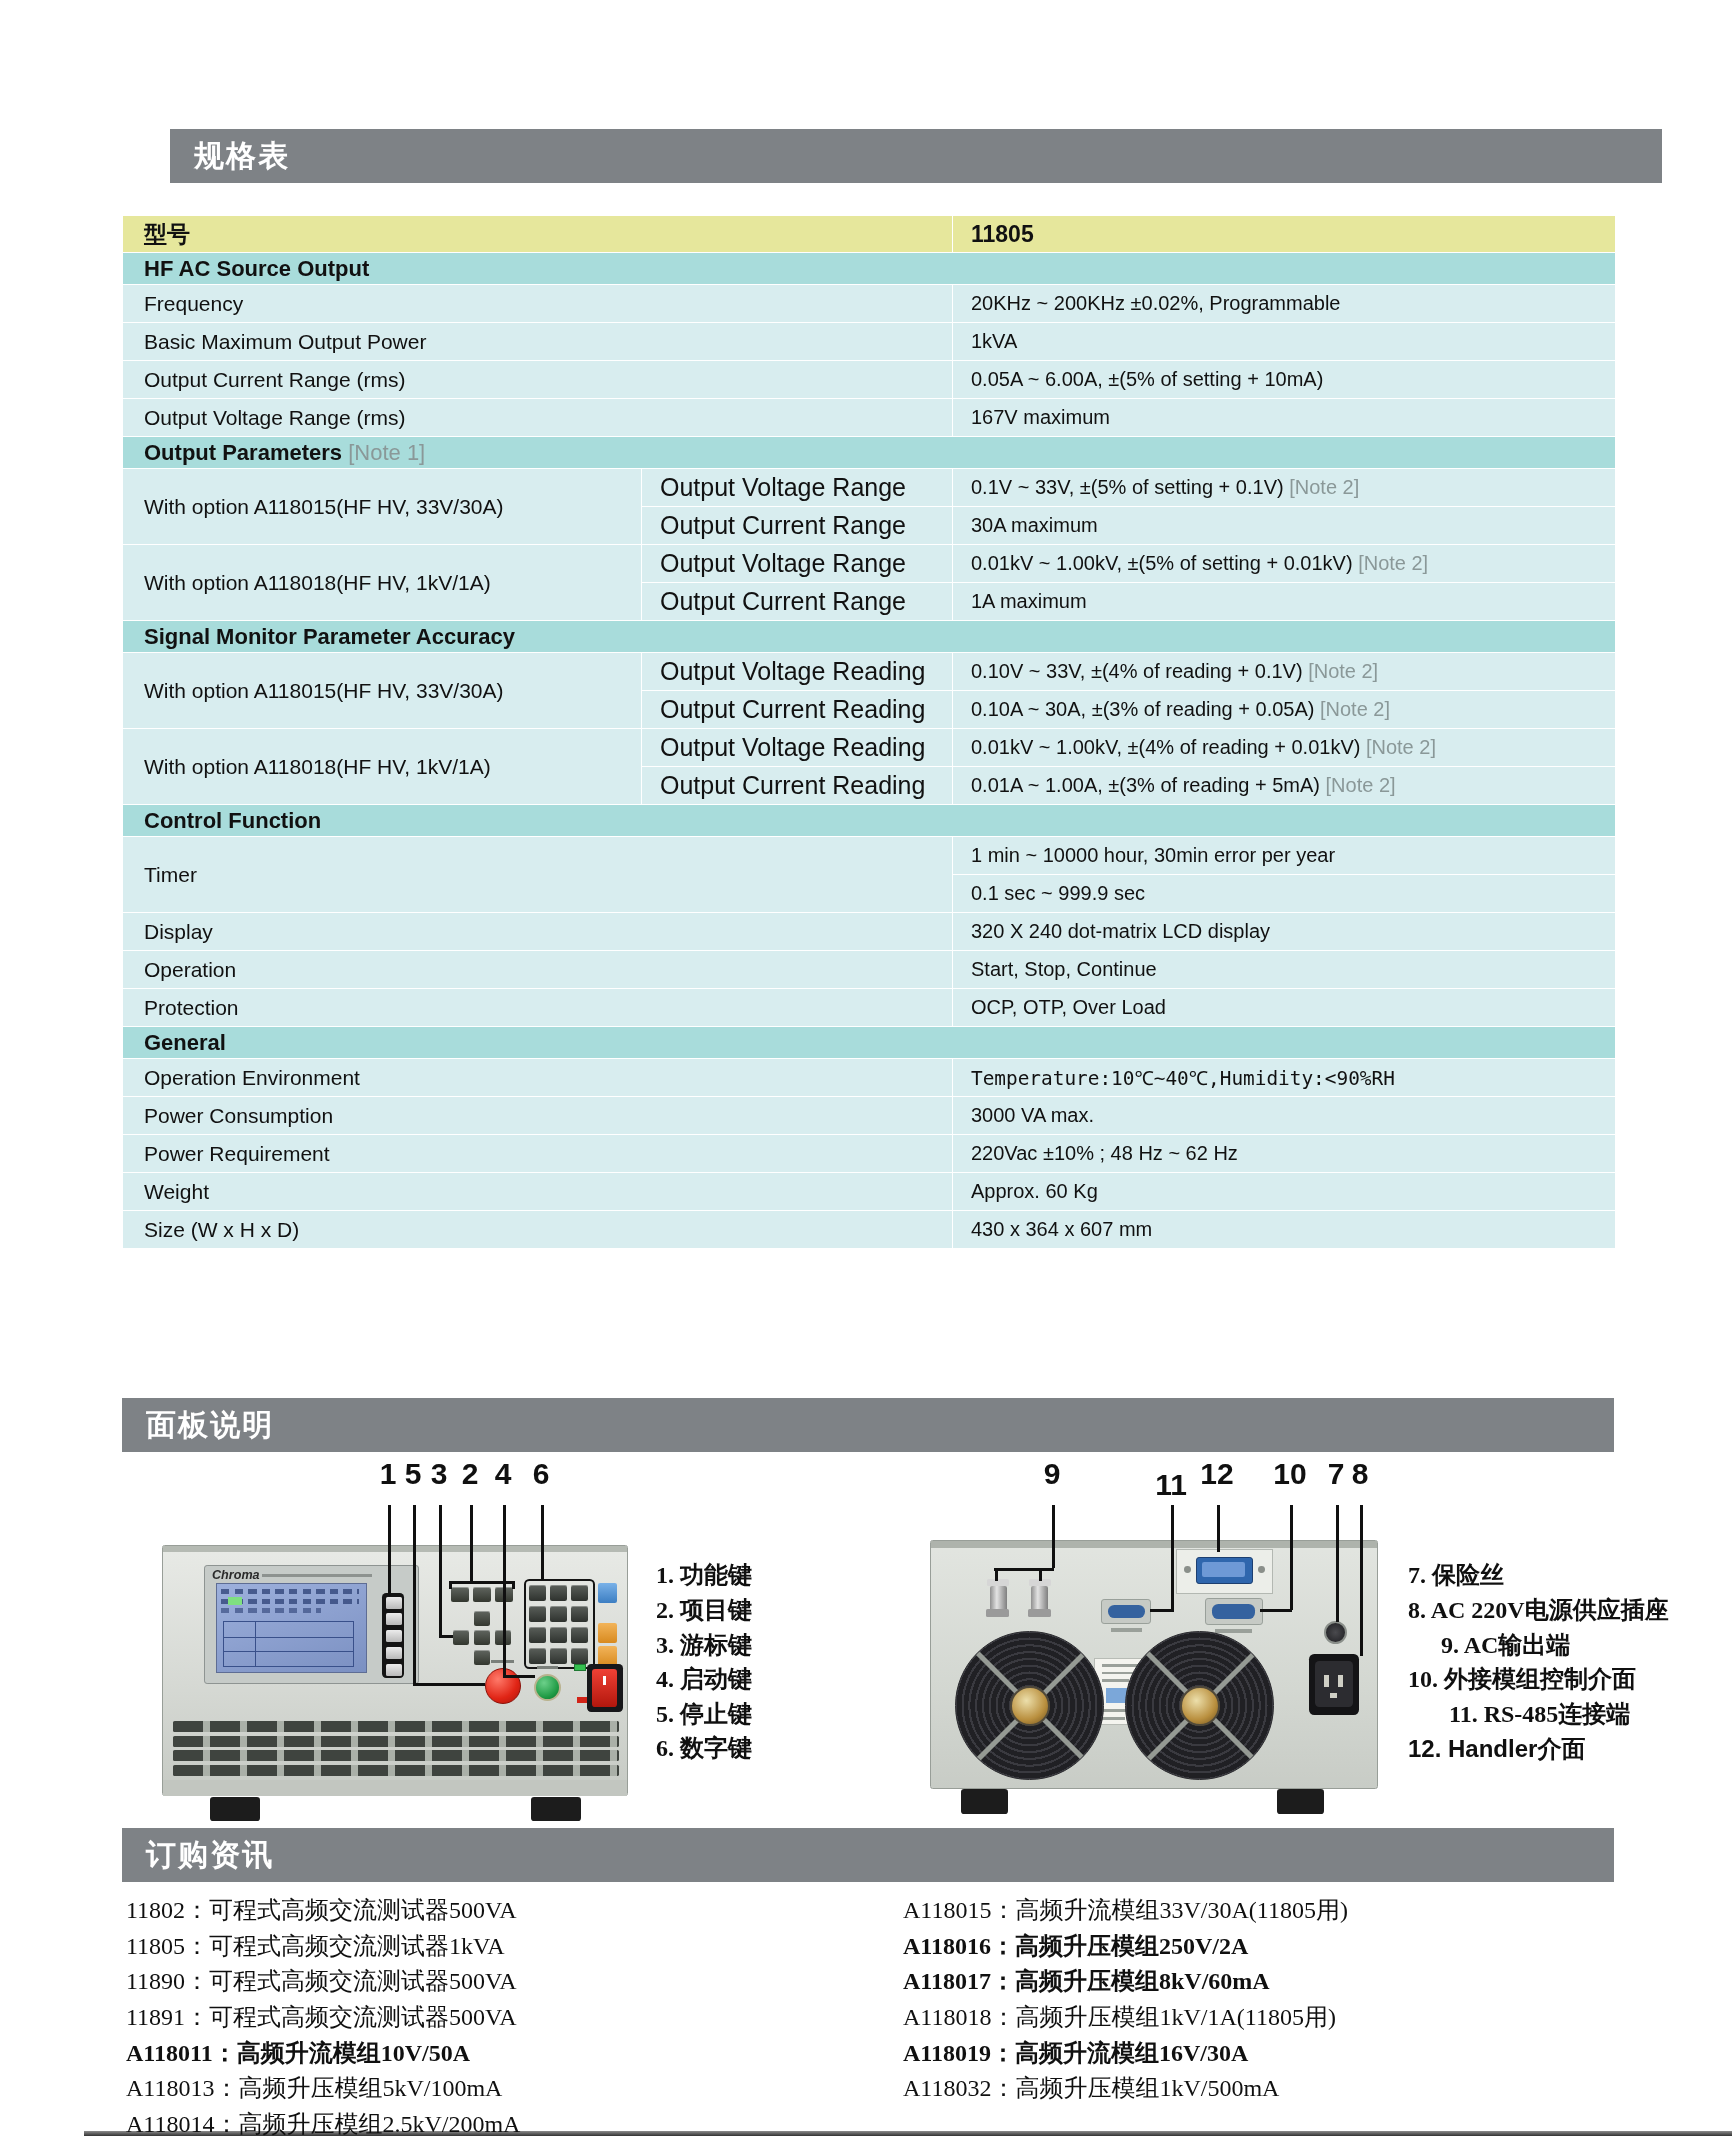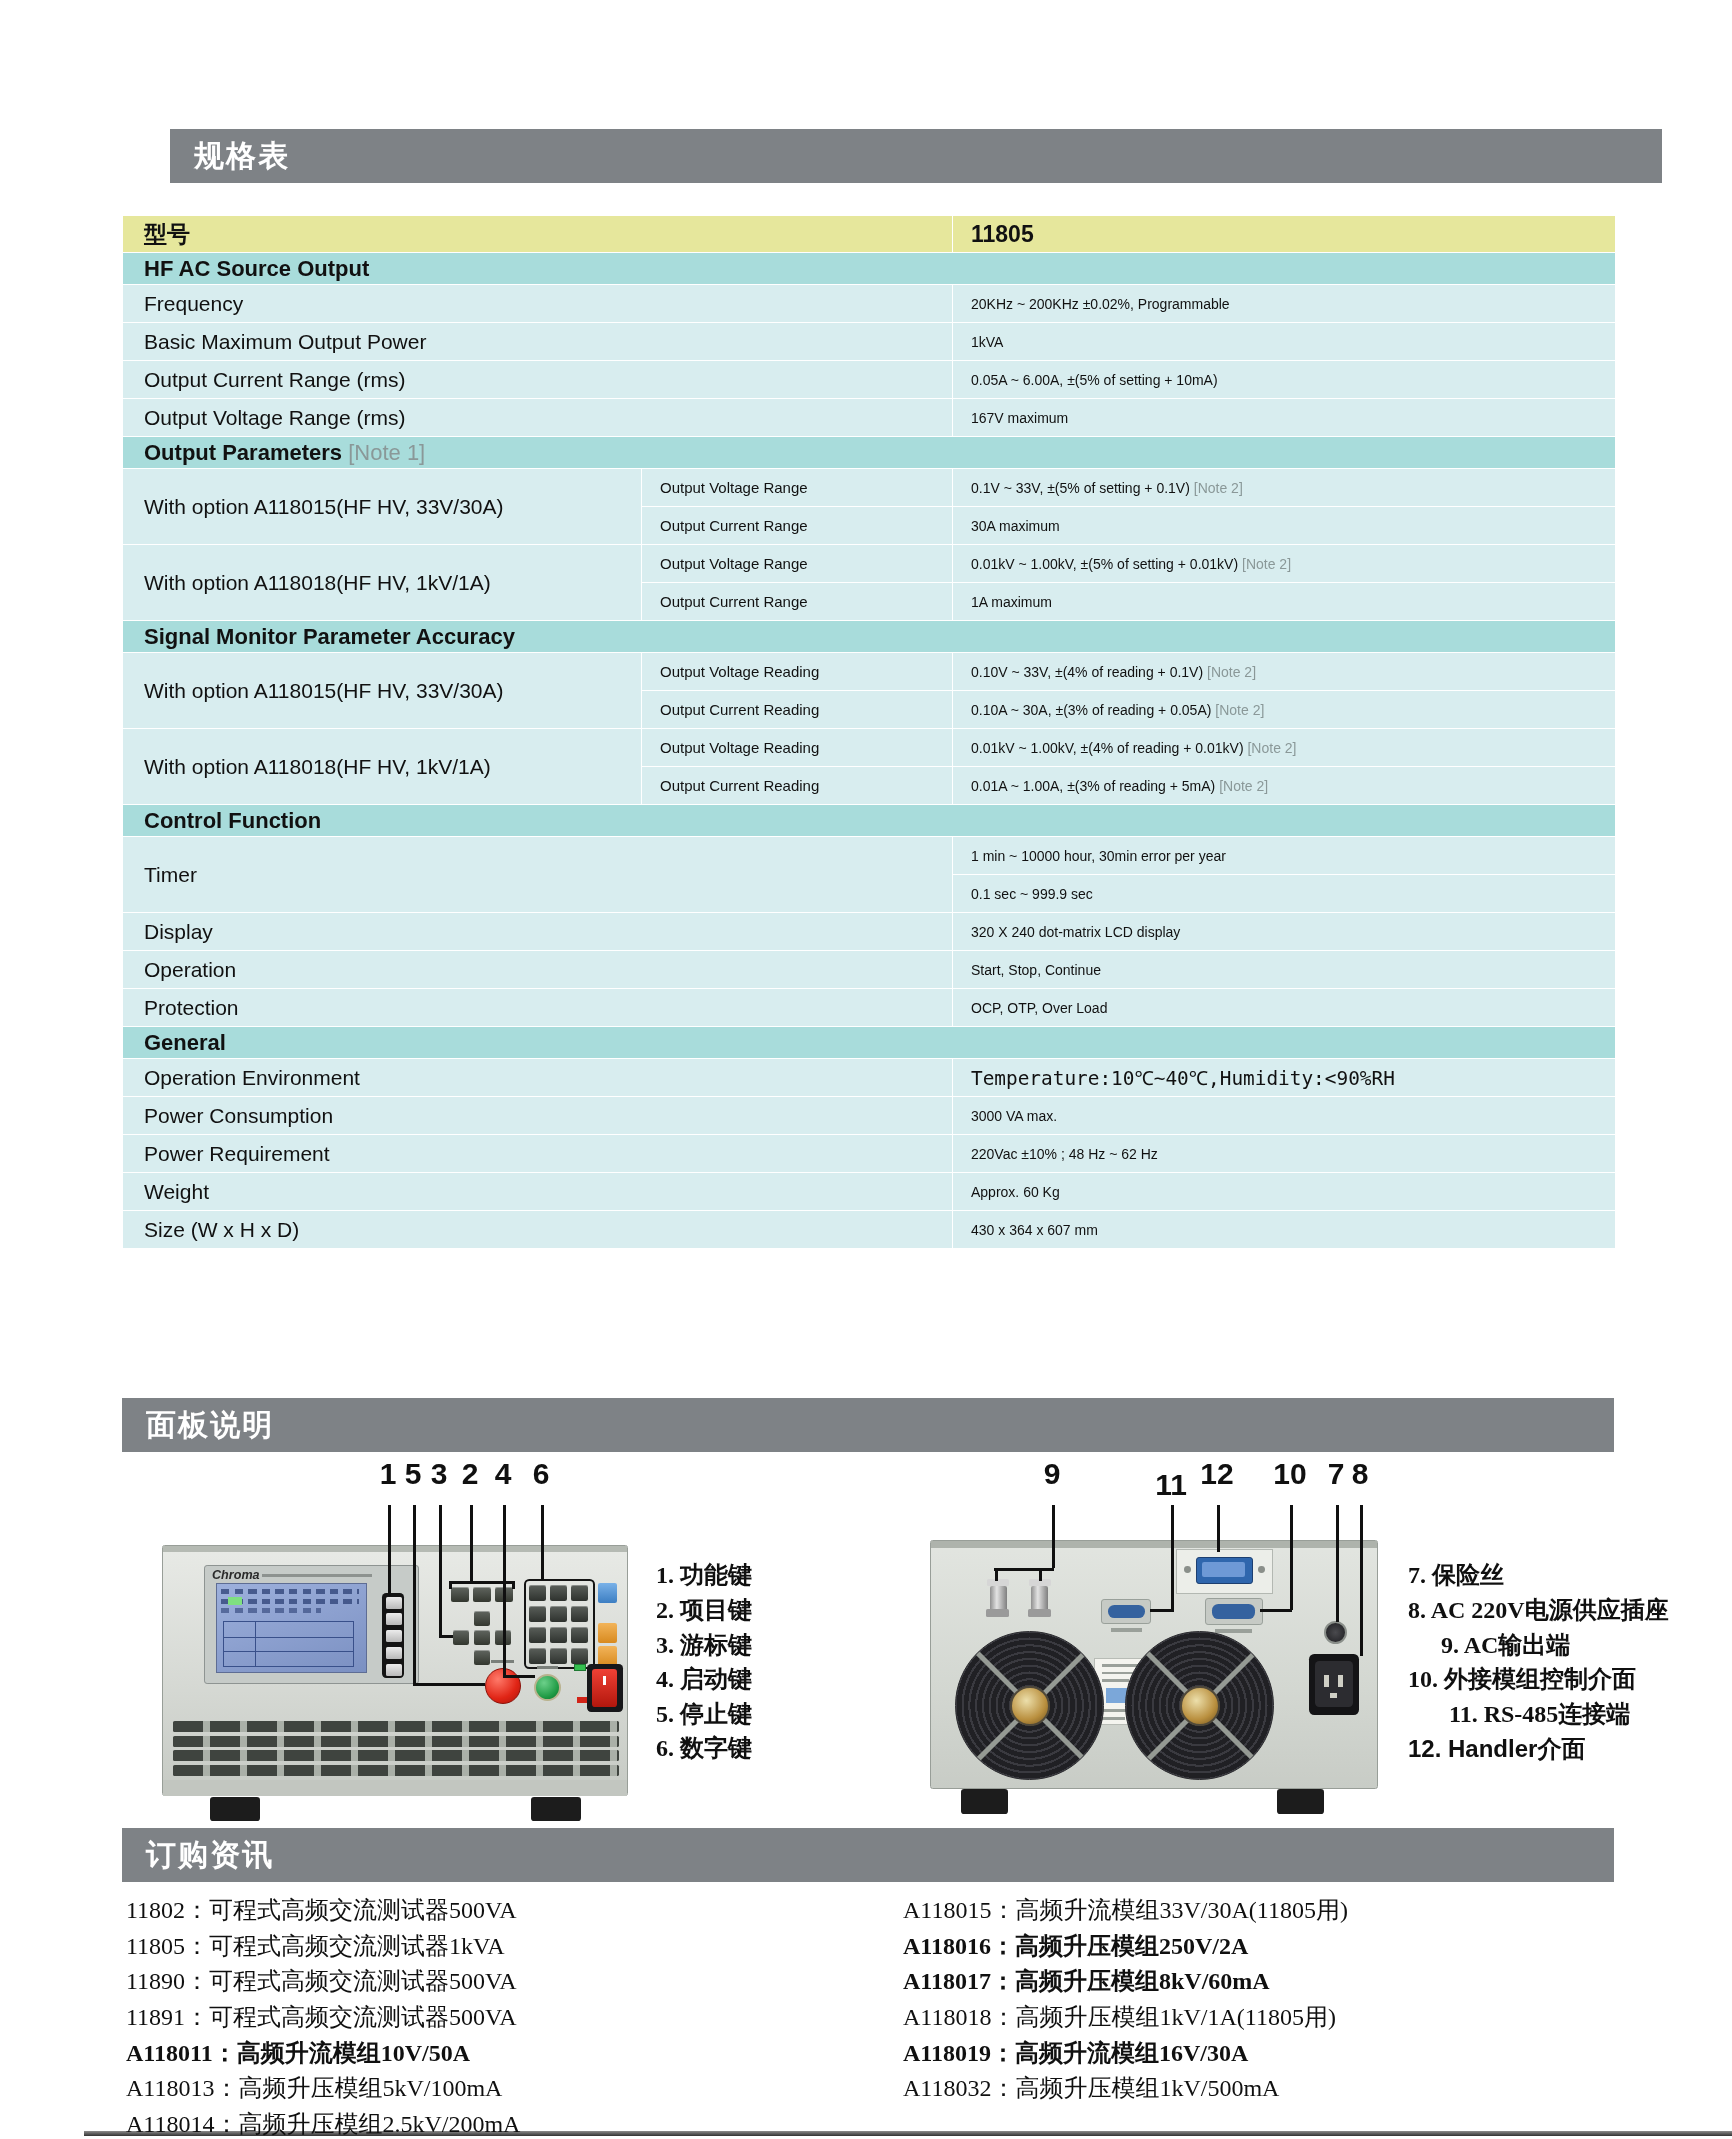--- a/index.html
+++ b/index.html
@@ -15,22 +15,22 @@
 
   
   table.spec { position:absolute; left:122px; top:215px; width:1492px; border-collapse:collapse;
                table-layout:fixed; }
   table.spec td { border:1.6px solid #ffffff; vertical-align:middle; }
   tr.model td { background:#e6e79c; height:37px; font-size:23px; font-weight:bold; }
   tr.sec td  { background:#a8dcdb; height:32px; font-size:22px; padding-left:21px; }
   .sec-t { font-weight:bold; }
   .note { color:#8a9898; font-weight:normal; }
   td.lbl { background:#d8edef; font-size:21px; padding-left:21px; height:38px; }
-  td.mid { background:#d8edef; font-size:15px; padding-left:18px; height:38px; }
-  td.val { background:#d8edef; font-size:14px; padding-left:18px; height:38px; }
+  td.mid { background:#d8edef; font-size:25px; padding-left:18px; height:38px; }
+  td.val { background:#d8edef; font-size:20px; padding-left:18px; height:38px; }
   td.val.mono { font-family:"DejaVu Sans Mono", monospace; font-size:19.4px; }
 
   
   .notes { position:absolute; left:127px; top:1264px; font-size:22.5px; line-height:40px; color:#141414; }
 
   
   .co-num { position:absolute; transform:translateX(-50%); font-size:30px; font-weight:bold;
             color:#101010; top:1457px; font-family:"Liberation Sans",sans-serif; }
   .cline { position:absolute; background:#101010; }
 

